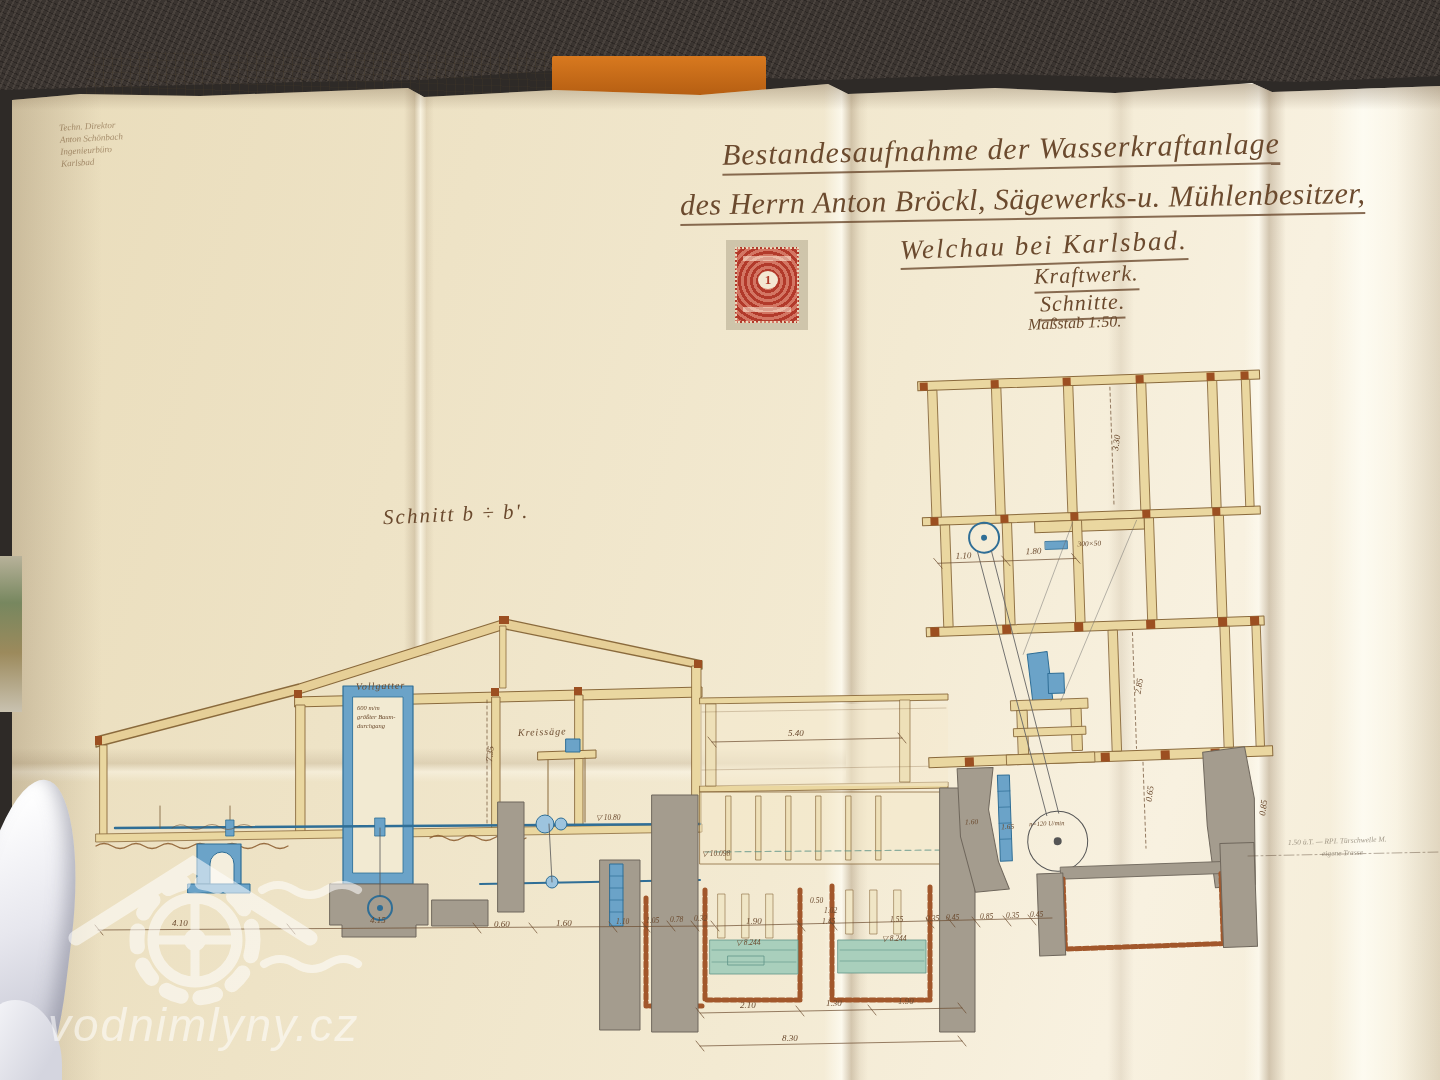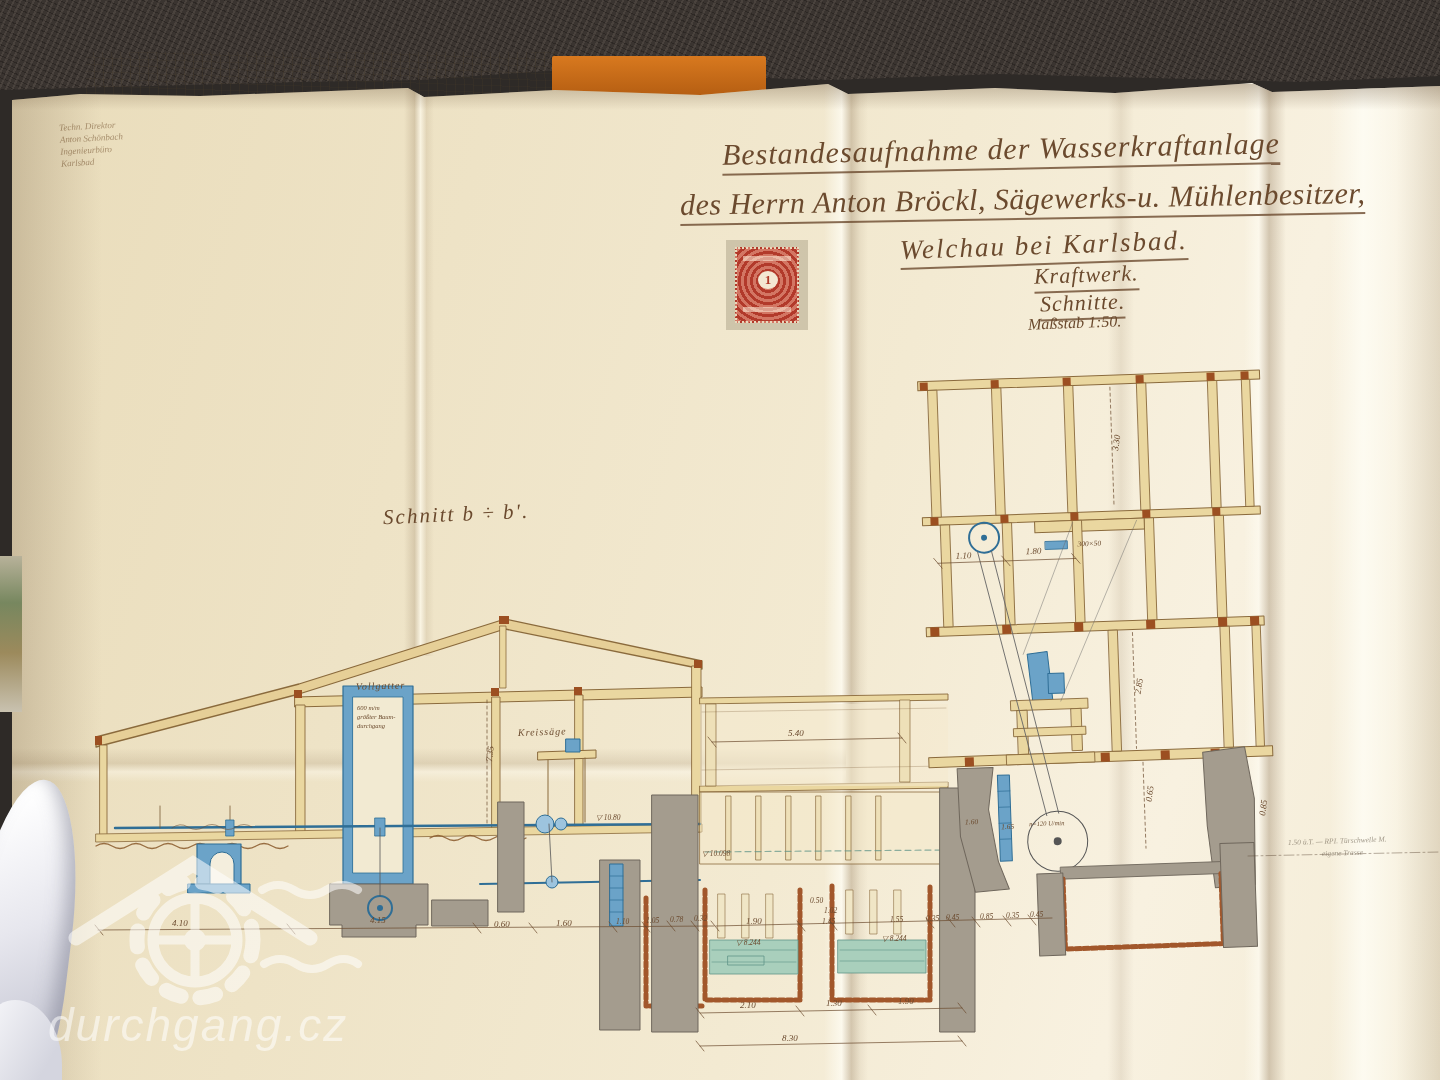--- a/index.html
+++ b/index.html
@@ -460,13 +460,13 @@
     <path d="M66,100 L183,26 L300,100" stroke-width="15"></path>
     <circle cx="185" cy="102" r="58" stroke-width="15" stroke-dasharray="16 19"></circle>
     <circle cx="185" cy="102" r="42" stroke-width="11"></circle>
     <line x1="185" y1="60" x2="185" y2="144" stroke-width="9"></line>
     <line x1="143" y1="102" x2="227" y2="102" stroke-width="9"></line>
     <circle cx="185" cy="102" r="11" fill="#ffffff" stroke="none"></circle>
     <path d="M252,52 q16,-10 32,0 t32,0 t32,0" stroke-width="8"></path>
     <path d="M254,126 q16,-10 32,0 t32,0 t30,0" stroke-width="8"></path>
   </g>
 </svg>
-<div class="abs wmtext">durchgang.cz</div>
+<div class="abs wmtext">vodnimlyny.cz</div>
 
 </body></html>

